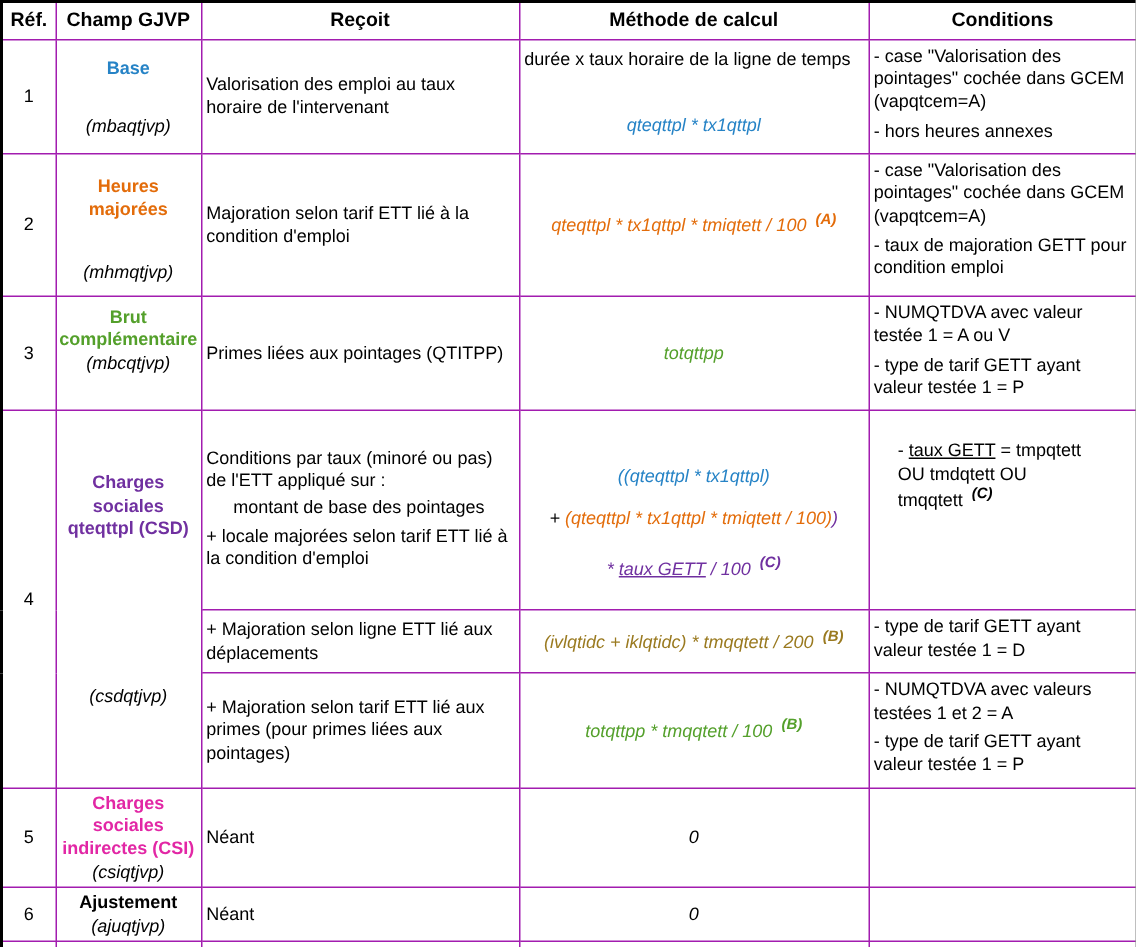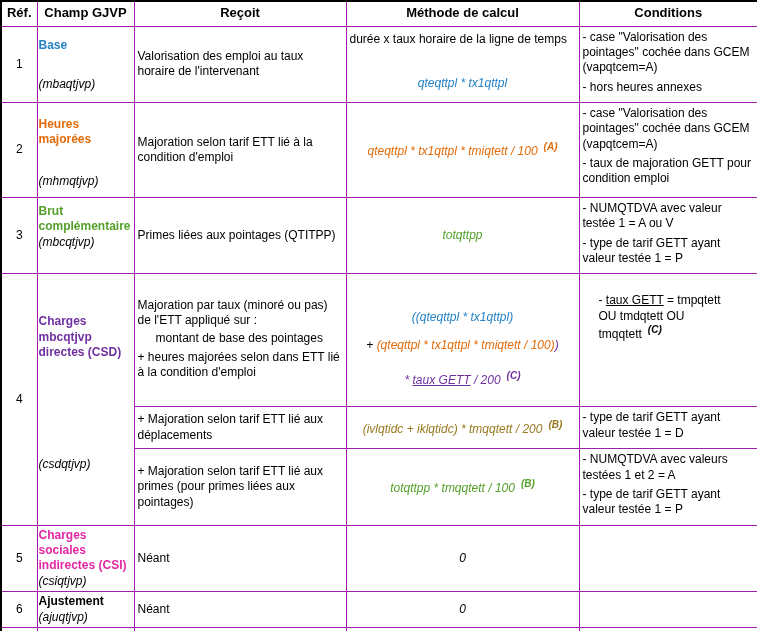--- a/index.html
+++ b/index.html
@@ -2,21 +2,21 @@
 <html lang="fr"><head>
 <meta charset="utf-8">
 <style>
   html,body{margin:0;padding:0;background:#fff;}
   body{font-family:"Liberation Sans",sans-serif;color:#000;}
   .wrap{width:757px;}
   table{border-collapse:collapse;table-layout:fixed;width:757px;border:2px solid #000;}
   th,td{border:1px solid #a21caf;padding:2px 3px;font-size:12px;line-height:1.28;overflow:hidden;}
   th{font-size:13px;font-weight:bold;text-align:center;vertical-align:middle;padding:3px 2px;}
   td.ref{text-align:center;vertical-align:middle;}
-  td.champ{text-align:left;vertical-align:middle;padding:2px 1px;}
+  td.champ{text-align:center;vertical-align:middle;padding:2px 1px;}
   .champ-name{font-weight:bold;}
   .champ-code{font-style:italic;}
   td.recoit{text-align:left;vertical-align:middle;}
   td.methode{text-align:center;vertical-align:middle;}
   td.cond{text-align:left;vertical-align:top;padding:3px 3px;}
   .cond p{margin:0 0 4px 0;}
   .formula{font-style:italic;}
   sup.tag{font-weight:bold;font-style:italic;font-size:10px;vertical-align:super;margin-left:6px;}
   .u{text-decoration:underline;}
   
@@ -113,40 +113,40 @@
     </td>
     <td class="cond">
       <p>- NUMQTDVA avec valeur testée 1 = A ou V</p>
       <p>- type de tarif GETT ayant valeur testée 1 = P</p>
     </td>
   </tr>
 
   <tr style="height:133px;">
     <td class="ref" rowspan="3">4</td>
     <td class="champ h-r4" rowspan="3" style="vertical-align:top;">
-      <div class="champ-name c-purple">Charges mbcqtjvp directes (CSD)</div>
+      <div class="champ-name c-purple">Charges sociales qteqttpl (CSD)</div>
       <div class="champ-code">(csdqtjvp)</div>
     </td>
     <td class="recoit recoit-top">
-      <p>Majoration par taux (minoré ou pas) de l'ETT appliqué sur :</p>
+      <p>Conditions par taux (minoré ou pas) de l'ETT appliqué sur :</p>
       <p class="indent">montant de base des pointages</p>
-      <p>+ heures majorées selon dans ETT lié à la condition d'emploi</p>
+      <p>+ locale majorées selon tarif ETT lié à la condition d'emploi</p>
     </td>
     <td class="methode m-lines" style="vertical-align:top;">
       <div class="fline1 formula c-blue">((qteqttpl * tx1qttpl)</div>
       <div class="fline2 formula"><span class="c-black">+ </span><span class="c-orange">(qteqttpl * tx1qttpl * tmiqtett / 100)</span><span class="c-purple">)</span></div>
-      <div class="fline3 formula c-purple"><span>* </span><span class="u">taux GETT</span><span> / 200</span><sup class="tag">(C)</sup></div>
+      <div class="fline3 formula c-purple"><span>* </span><span class="u">taux GETT</span><span> / 100</span><sup class="tag">(C)</sup></div>
     </td>
     <td class="cond cond-bottom">
       <p style="margin:16px;"><span>- </span><span class="u">taux GETT</span><span> = tmpqtett OU tmdqtett OU tmqqtett</span><sup class="tag">(C)</sup></p>
     </td>
   </tr>
 
   <tr style="height:33px;">
-    <td class="recoit">+ Majoration selon tarif ETT lié aux déplacements</td>
+    <td class="recoit">+ Majoration selon ligne ETT lié aux déplacements</td>
     <td class="methode">
       <span class="formula c-olive">(ivlqtidc + iklqtidc) * tmqqtett / 200</span><sup class="tag c-olive">(B)</sup>
     </td>
     <td class="cond">
       <p>- type de tarif GETT ayant valeur testée 1 = D</p>
     </td>
   </tr>
 
   <tr style="height:69px;">
     <td class="recoit">+ Majoration selon tarif ETT lié aux primes (pour primes liées aux pointages)</td>

